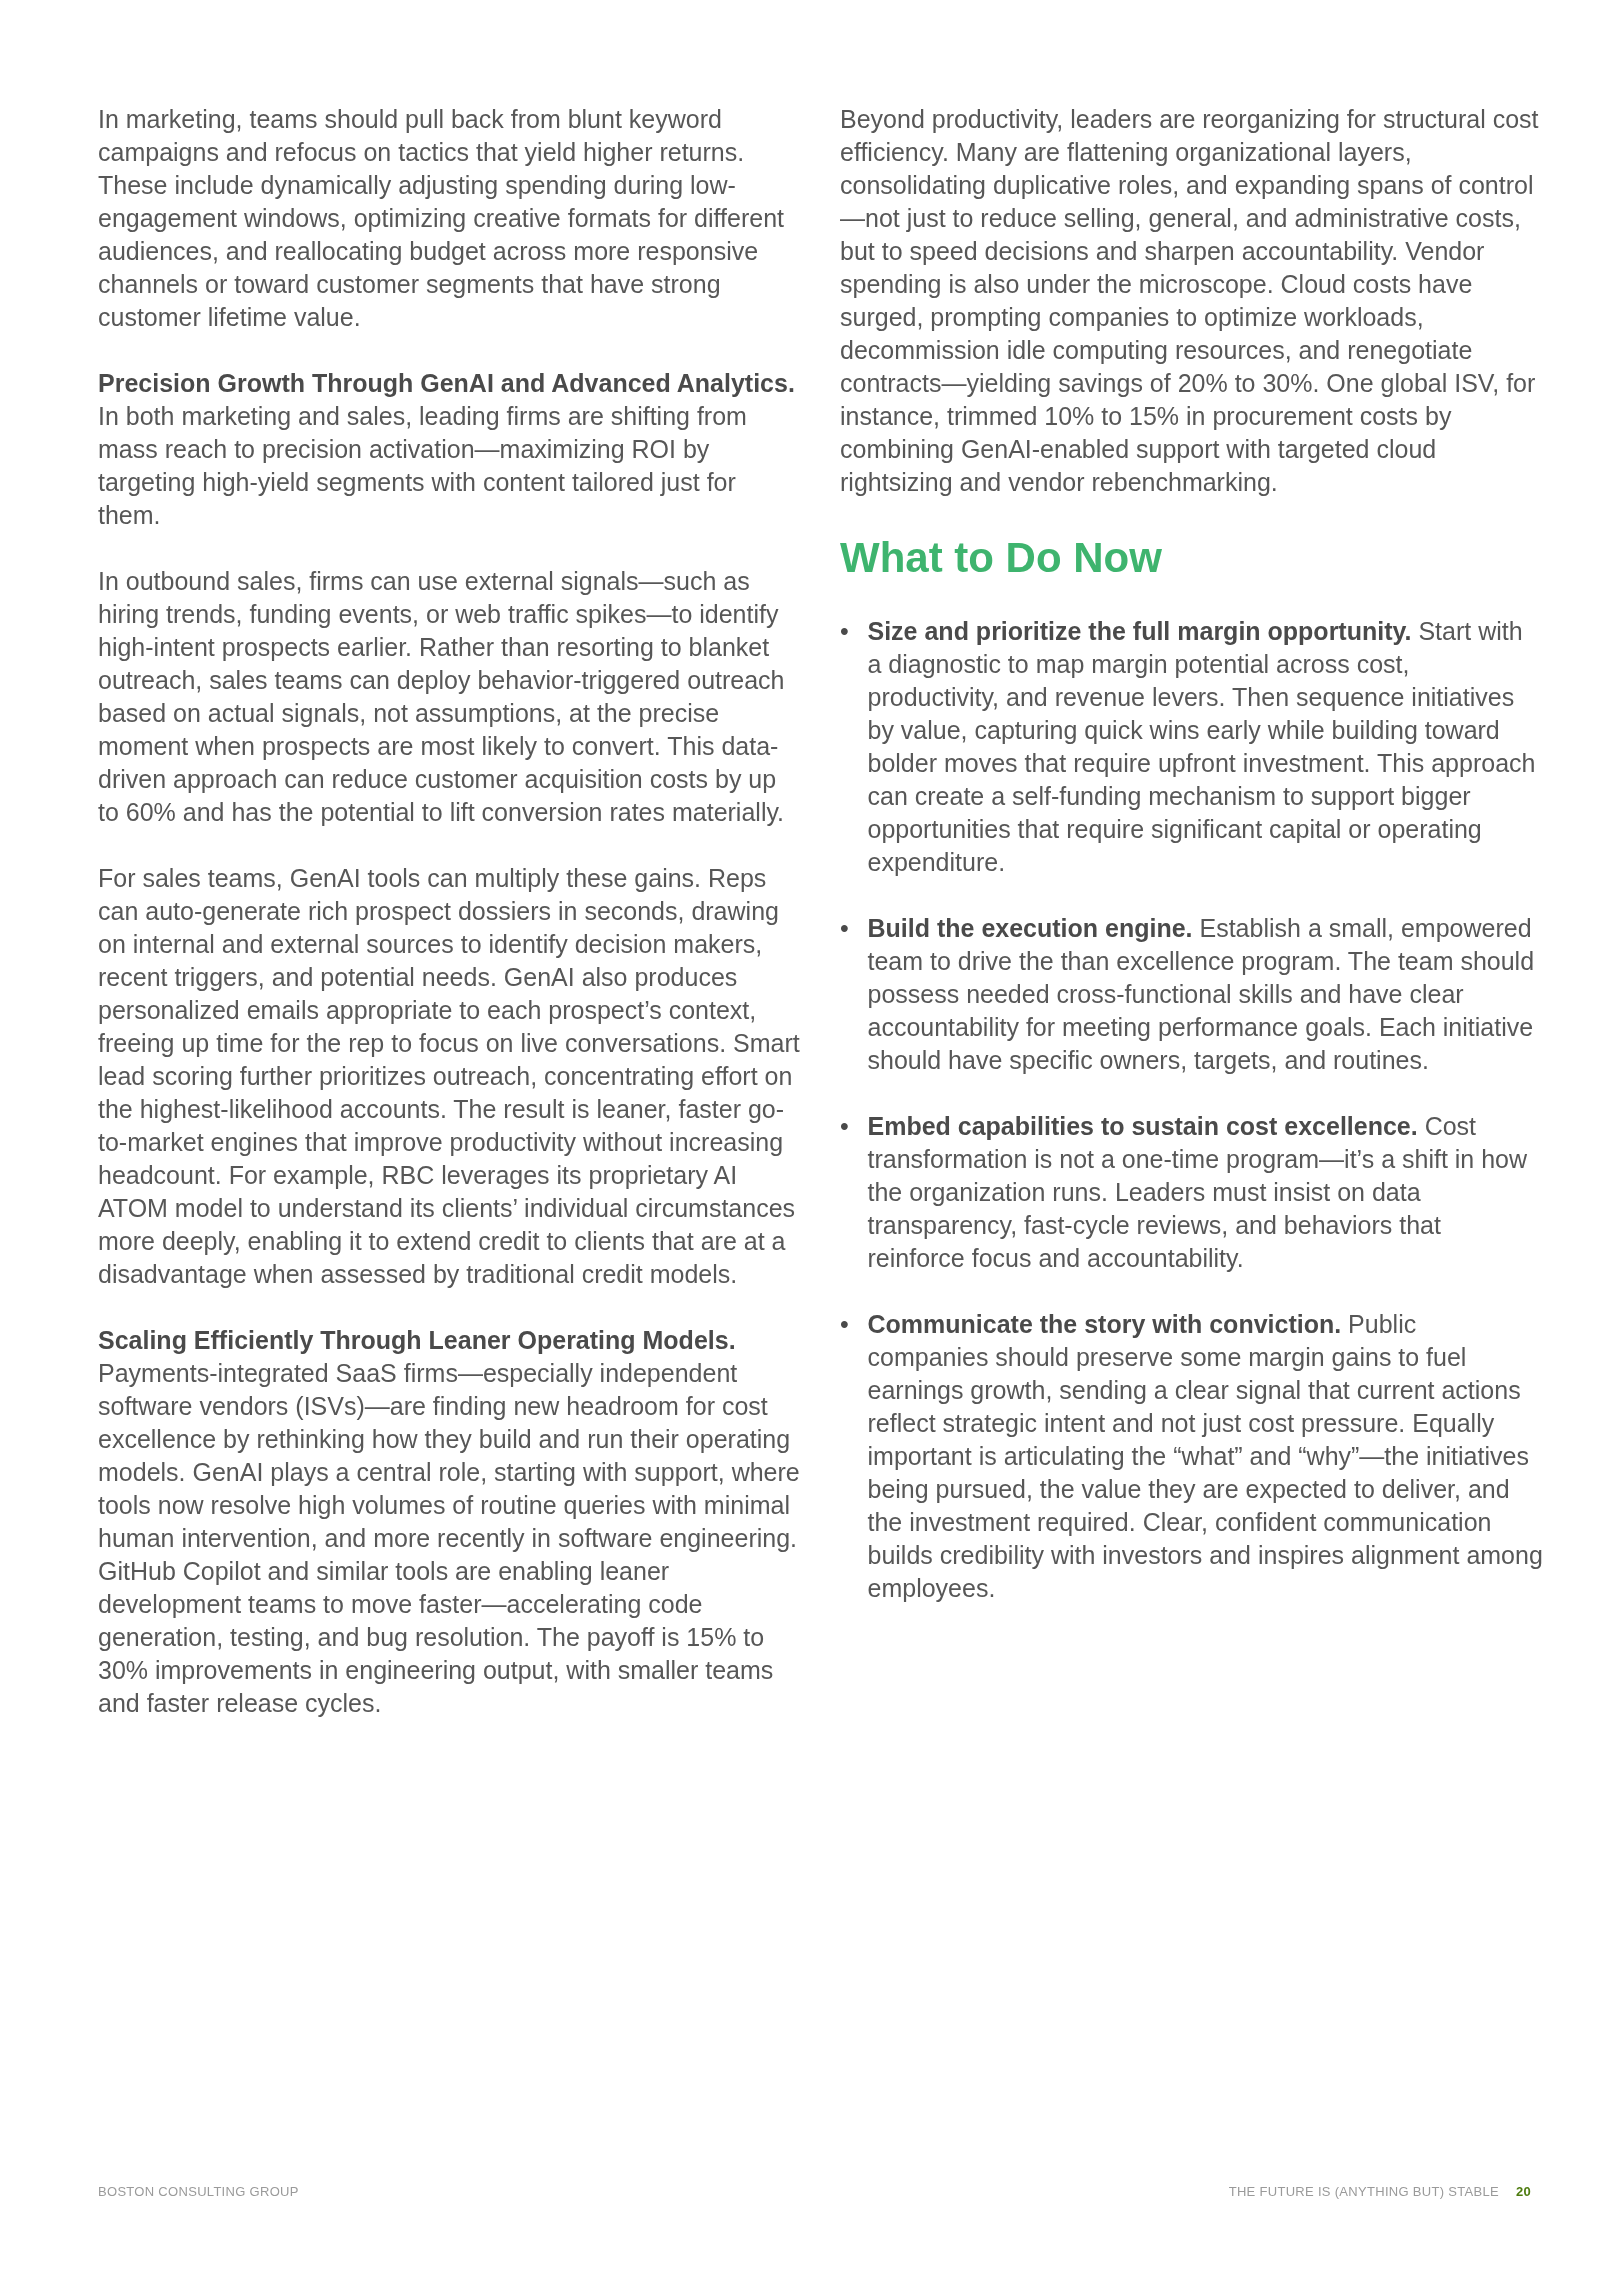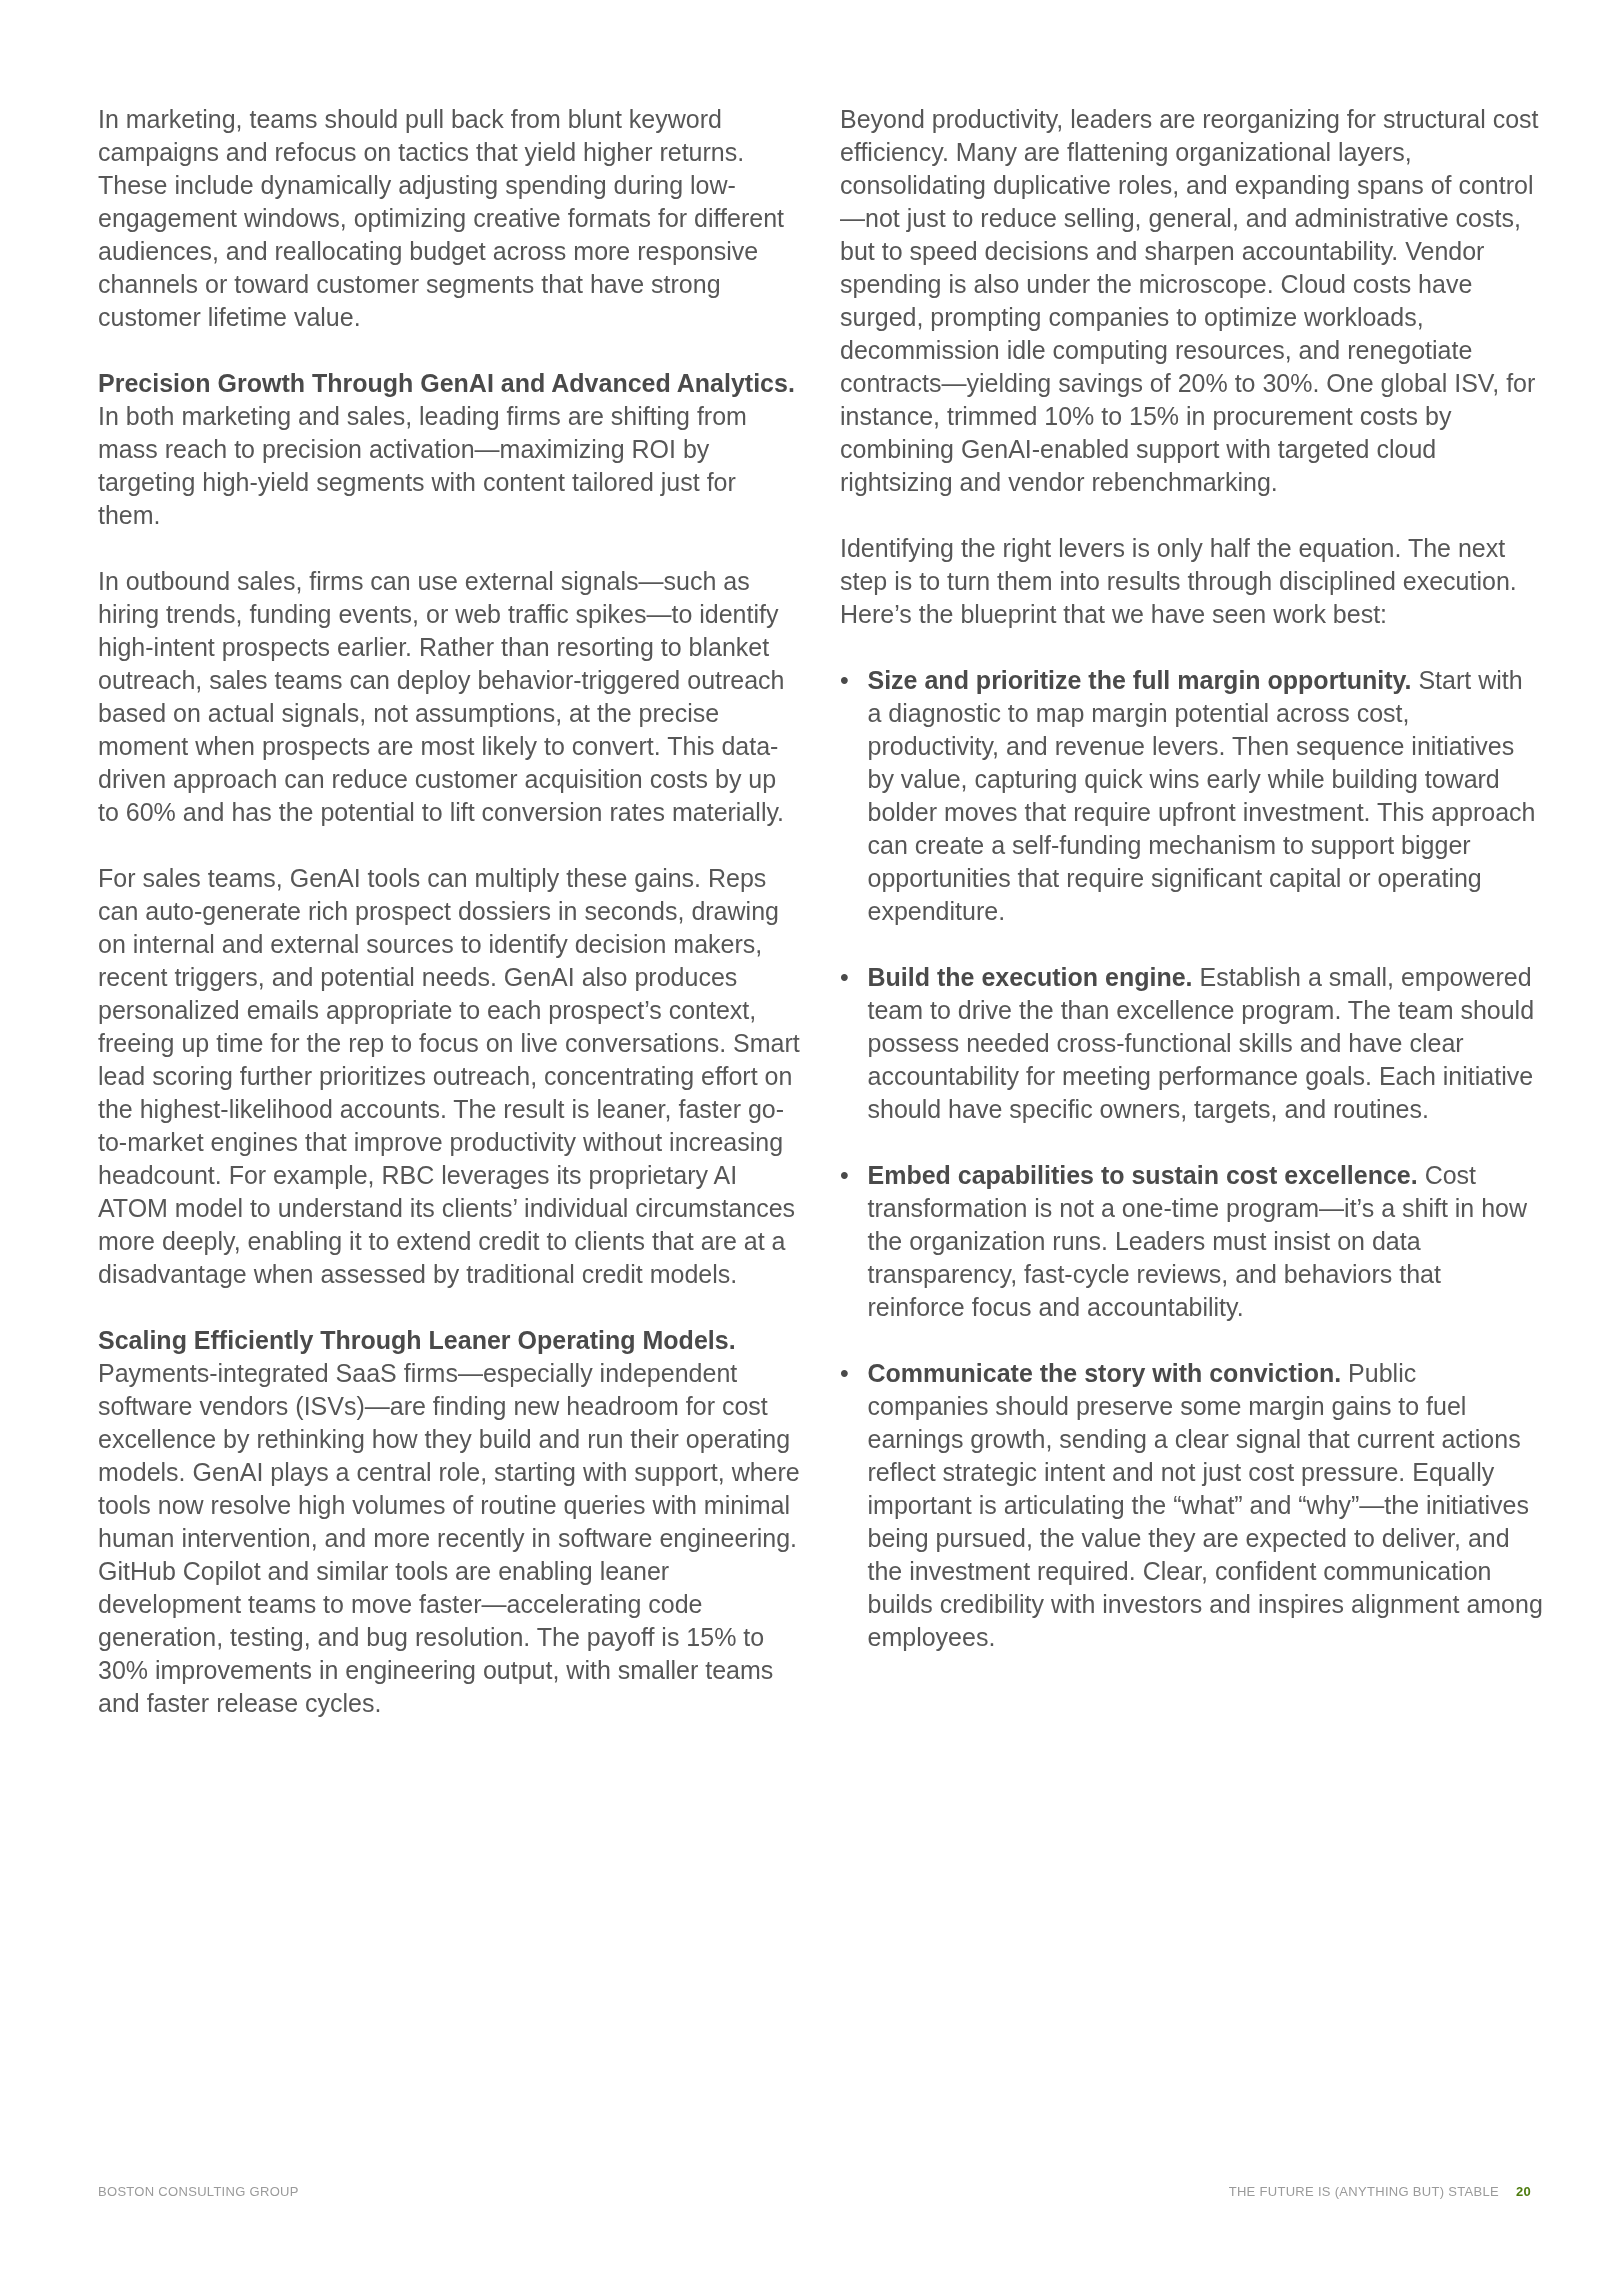--- a/index.html
+++ b/index.html
@@ -40,21 +40,21 @@
   </p>
   <p>In outbound sales, firms can use external signals—such as hiring trends, funding events, or web traffic spikes—to identify high-intent prospects earlier. Rather than resorting to blanket outreach, sales teams can deploy behavior-triggered outreach based on actual signals, not assumptions, at the precise moment when prospects are most likely to convert. This data-driven approach can reduce customer acquisition costs by up to 60% and has the potential to lift conversion rates materially.</p>
   <p>For sales teams, GenAI tools can multiply these gains. Reps can auto-generate rich prospect dossiers in seconds, drawing on internal and external sources to identify decision makers, recent triggers, and potential needs. GenAI also produces personalized emails appropriate to each prospect’s context, freeing up time for the rep to focus on live conversations. Smart lead scoring further prioritizes outreach, concentrating effort on the highest-likelihood accounts. The result is leaner, faster go-to-market engines that improve productivity without increasing headcount. For example, RBC leverages its proprietary AI ATOM model to understand its clients’ individual circumstances more deeply, enabling it to extend credit to clients that are at a disadvantage when assessed by traditional credit models.</p>
   <p>
     <span class="lead">Scaling Efficiently Through Leaner Operating Models.</span><span> Payments-integrated SaaS firms—especially independent software vendors (ISVs)—are finding new headroom for cost excellence by rethinking how they build and run their operating models. GenAI plays a central role, starting with support, where tools now resolve high volumes of routine queries with minimal human intervention, and more recently in software engineering. GitHub Copilot and similar tools are enabling leaner development teams to move faster—accelerating code generation, testing, and bug resolution. The payoff is 15% to 30% improvements in engineering output, with smaller teams and faster release cycles.</span>
   </p>
 </div>
 
 <div class="col col-right">
   <p>Beyond productivity, leaders are reorganizing for structural cost efficiency. Many are flattening organizational layers, consolidating duplicative roles, and expanding spans of control—not just to reduce selling, general, and administrative costs, but to speed decisions and sharpen accountability. Vendor spending is also under the microscope. Cloud costs have surged, prompting companies to optimize workloads, decommission idle computing resources, and renegotiate contracts—yielding savings of 20% to 30%. One global ISV, for instance, trimmed 10% to 15% in procurement costs by combining GenAI-enabled support with targeted cloud rightsizing and vendor rebenchmarking.</p>
-  <p>Identifying the right levers is only half the equation. The next step is to turn them into results through disciplined execution. Here’s the blueprint that we have seen work best:</p>
+  <h2>What to Do Now</h2>
   <ul>
     <li>
       <span class="bullet">•</span>
       <span class="lead">Size and prioritize the full margin opportunity.</span><span> Start with a diagnostic to map margin potential across cost, productivity, and revenue levers. Then sequence initiatives by value, capturing quick wins early while building toward bolder moves that require upfront investment. This approach can create a self-funding mechanism to support bigger opportunities that require significant capital or operating expenditure.</span>
     </li>
     <li>
       <span class="bullet">•</span>
       <span class="lead">Build the execution engine.</span><span> Establish a small, empowered team to drive the than excellence program. The team should possess needed cross-functional skills and have clear accountability for meeting performance goals. Each initiative should have specific owners, targets, and routines.</span>
     </li>
     <li>

